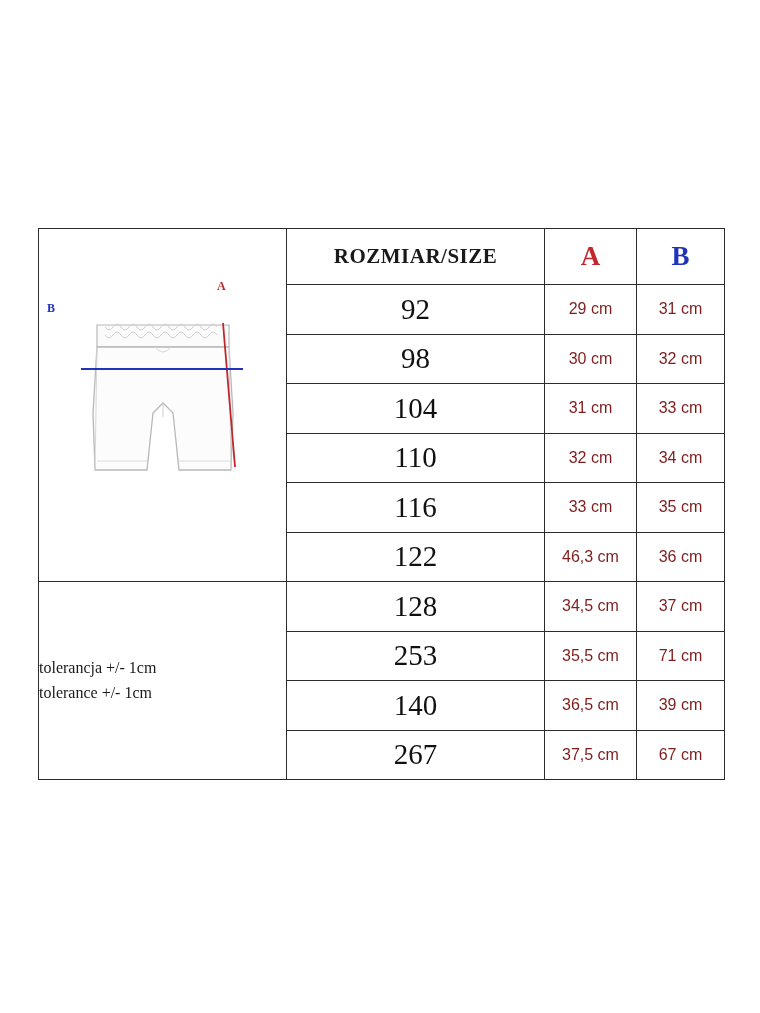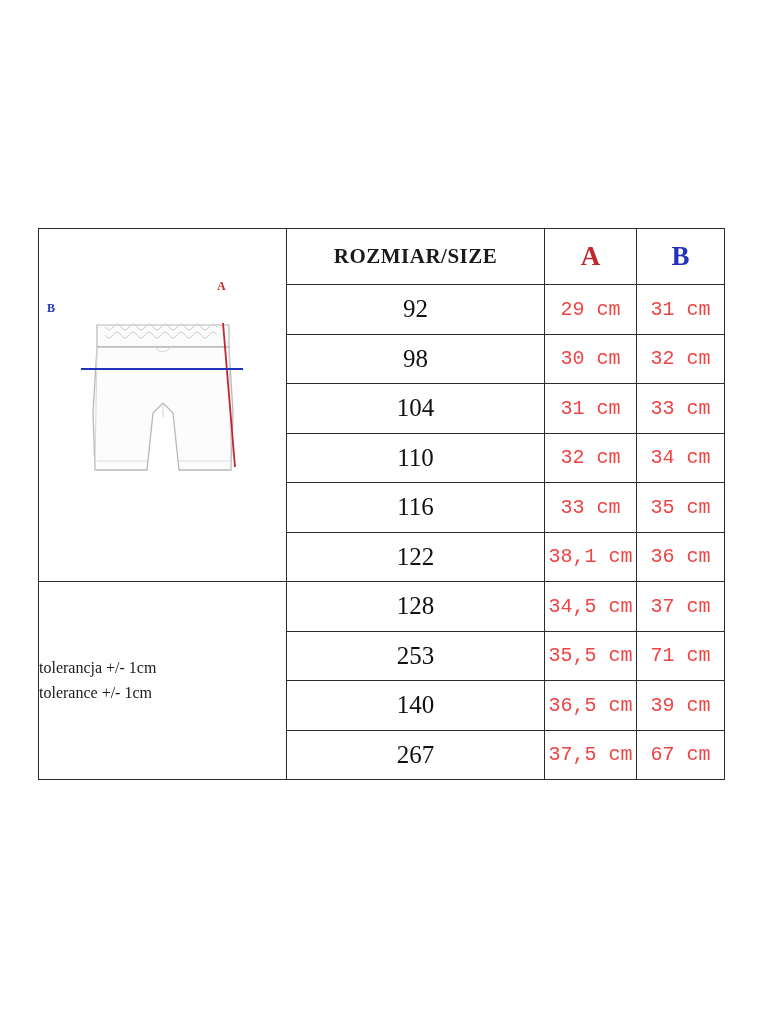--- a/index.html
+++ b/index.html
@@ -57,29 +57,29 @@
     font-family: "Liberation Serif", serif;
   }
   .hdr-b {
     font-size: 27px;
     font-weight: bold;
     color: #2233bb;
     font-family: "Liberation Serif", serif;
   }
 
   .size-val {
-    font-size: 25px;
+    font-size: 29px;
     color: #111111;
     font-family: "Liberation Serif", serif;
     margin-top: 30px;
   }
   .meas-val {
-    font-size: 20px;
-    color: #ef4444;
-    font-family: Liberation Mono, monospace;
+    font-size: 16px;
+    color: #7f1d1d;
+    font-family: Liberation Sans, sans-serif;
   }
 
   .tolerance {
     font-size: 16px;
     line-height: 1.55;
     color: #1a1a1a;
     text-align: left;
     font-family: "Liberation Serif", serif;
   }
 
@@ -182,21 +182,21 @@
         <td class="meas-val">32 cm</td>
         <td class="meas-val">34 cm</td>
       </tr>
       <tr>
         <td class="size-val">116</td>
         <td class="meas-val">33 cm</td>
         <td class="meas-val">35 cm</td>
       </tr>
       <tr>
         <td class="size-val">122</td>
-        <td class="meas-val">38,1 cm</td>
+        <td class="meas-val">46,3 cm</td>
         <td class="meas-val">36 cm</td>
       </tr>
 
       <tr>
         <td rowspan="4">
           <div class="tolerance">
             <div>tolerancja +/- 1cm</div>
             <div>tolerance +/- 1cm</div>
           </div>
         </td>

